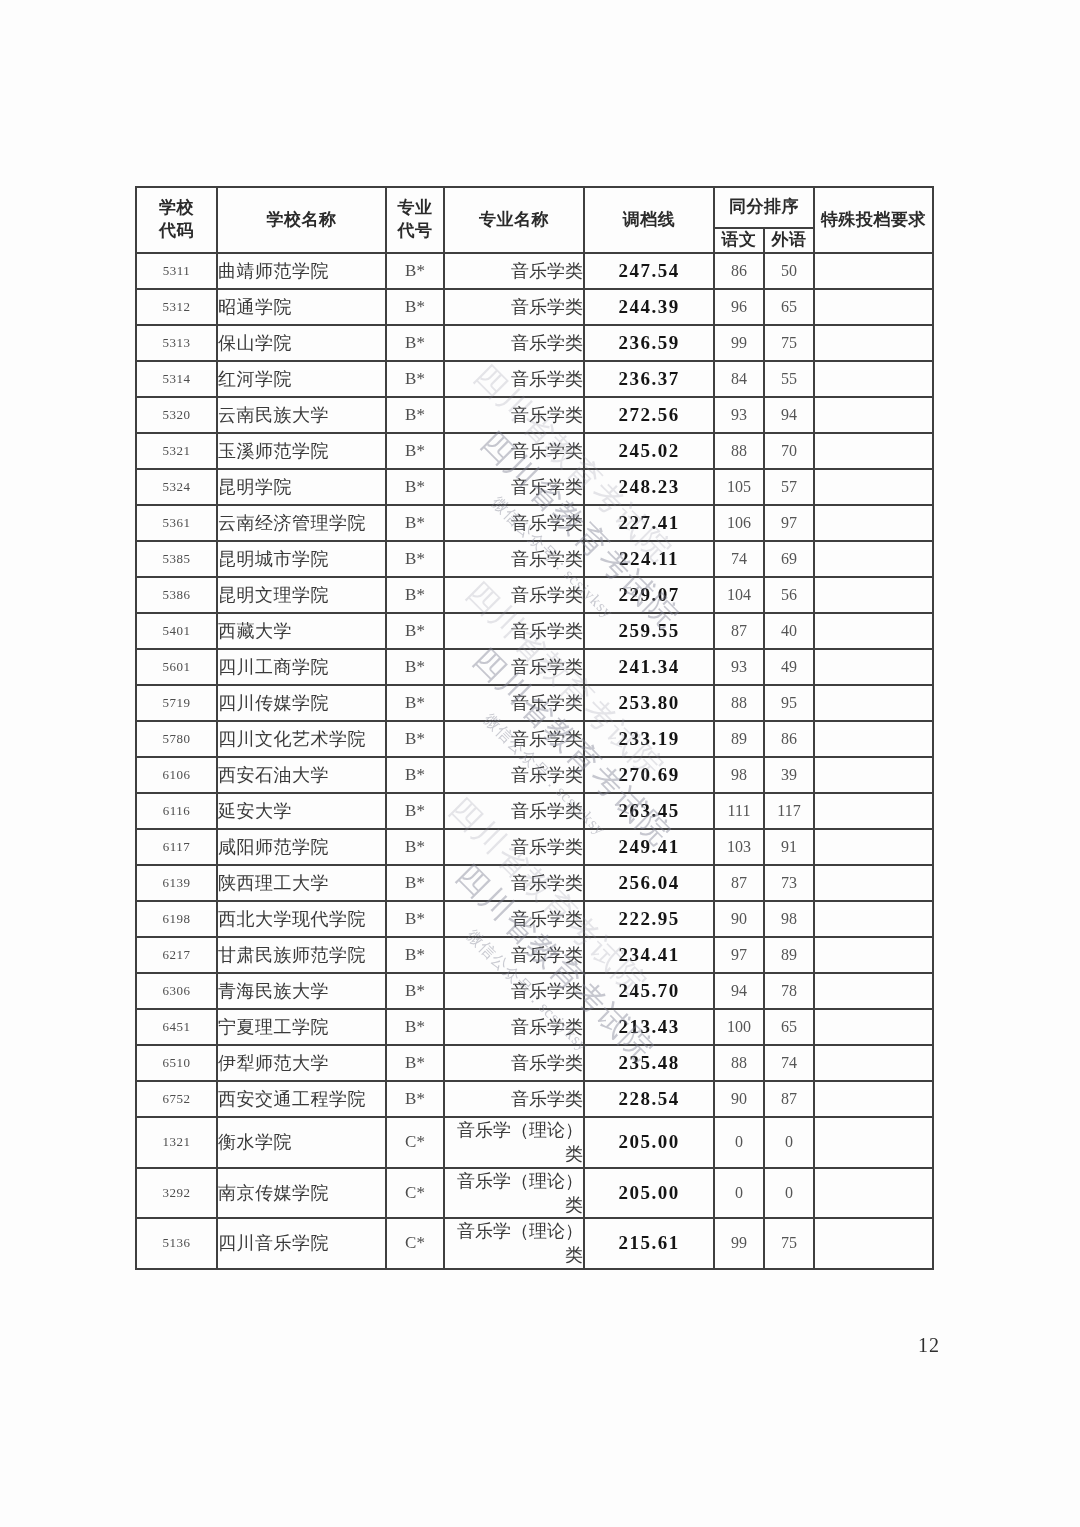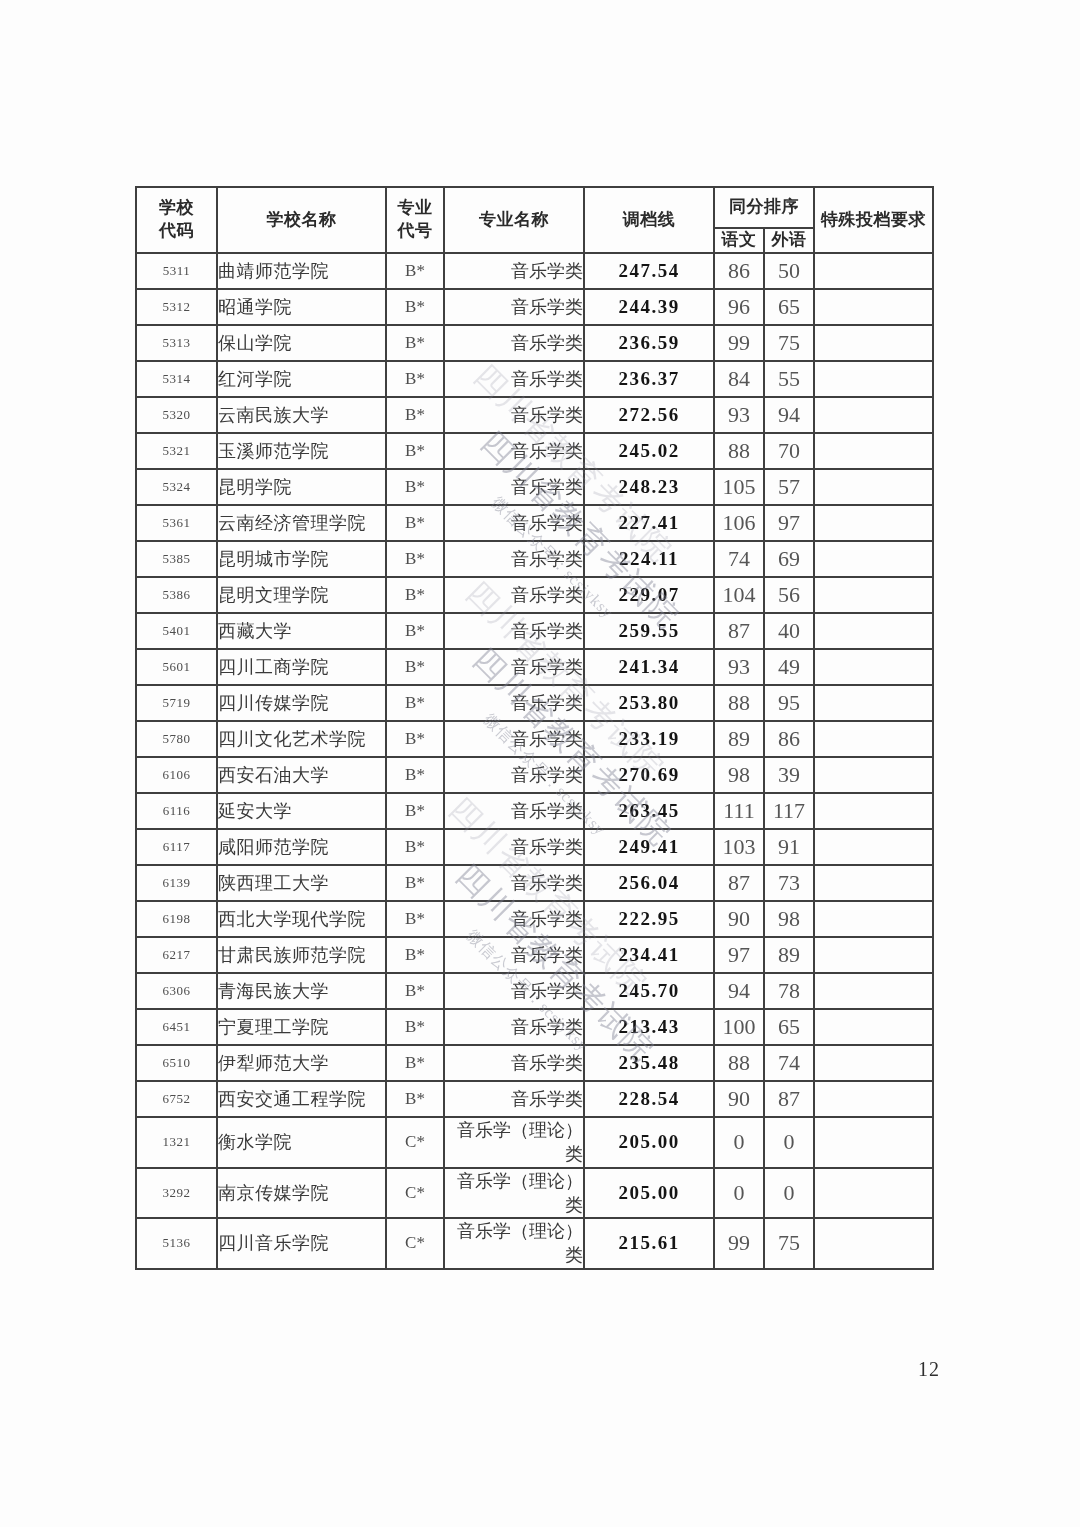--- a/index.html
+++ b/index.html
@@ -33,21 +33,21 @@
   tr.hrow2{height:22px;}
   tbody tr{height:36px;}
   tbody tr.tall{height:50px;}
   .wrap2{display:inline-block;width:2.3em;line-height:1.3;}
 
   td.c-code{ text-align:center;font-size:13px;color:#4d4d4d;letter-spacing:.5px;}
   td.c-name{ text-align:left;font-size:18px;color:#3a3a3a;padding-left:10px;letter-spacing:.5px;}
   td.c-mcode{text-align:center;font-size:17px;color:#4d4d4d;}
   td.c-mname{text-align:right;font-size:18px;color:#3a3a3a;padding-left:8px;line-height:1.35;}
   td.c-cut{  text-align:center;font-size:19px;color:#141414;font-weight:bold;letter-spacing:1.5px;}
-  td.c-num{  text-align:center;font-size:22px;color:#555;margin-top:25px;}
+  td.c-num{  text-align:center;font-size:16px;color:#555;margin-top:25px;}
   td.c-spec{ text-align:center;font-size:17px;}
 
   
   .wm{
     position:absolute;width:280px;
     transform:rotate(45deg);
     text-align:center;
     pointer-events:none;
     z-index:10;
   }
@@ -63,21 +63,21 @@
     text-align:center;
   }
   .wm-small{
     font-size:16px;letter-spacing:1px;margin-top:8px;
     color:rgba(128,130,148,.42);
   }
 
   
   .pagenum{
     position:absolute;left:918px;top:1334px;
-    font-size:20px;color:#2f2f2f;letter-spacing:1px;margin-top:24px;
+    font-size:20px;color:#2f2f2f;letter-spacing:1px;
   }
 </style>
 </head>
 <body>
 
 <div class="page">
 
   <div class="wm" style="left:430px;top:505px;">
     <div class="wm-echo">四川省教育考试院</div>
     <div class="wm-big">四川省教育考试院</div>

